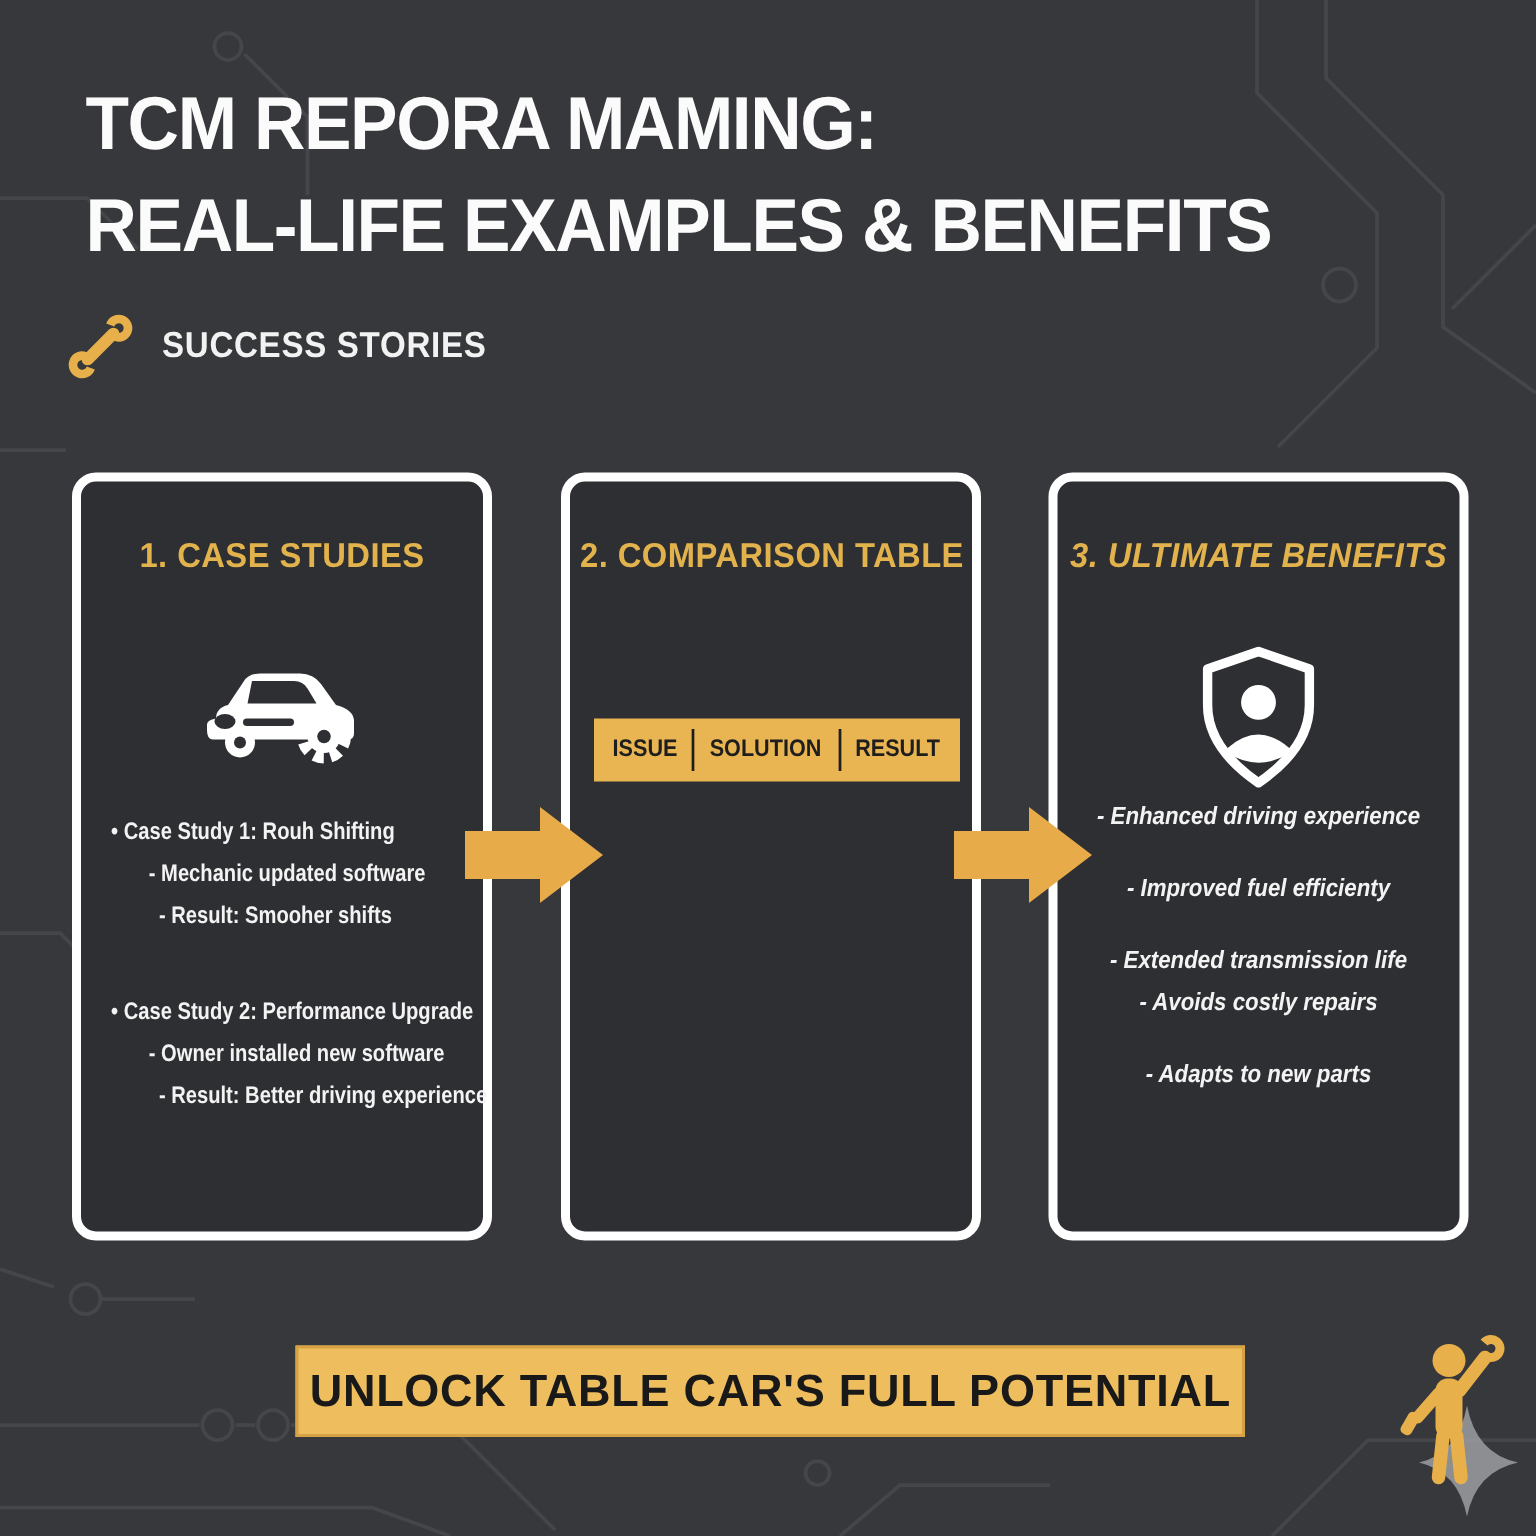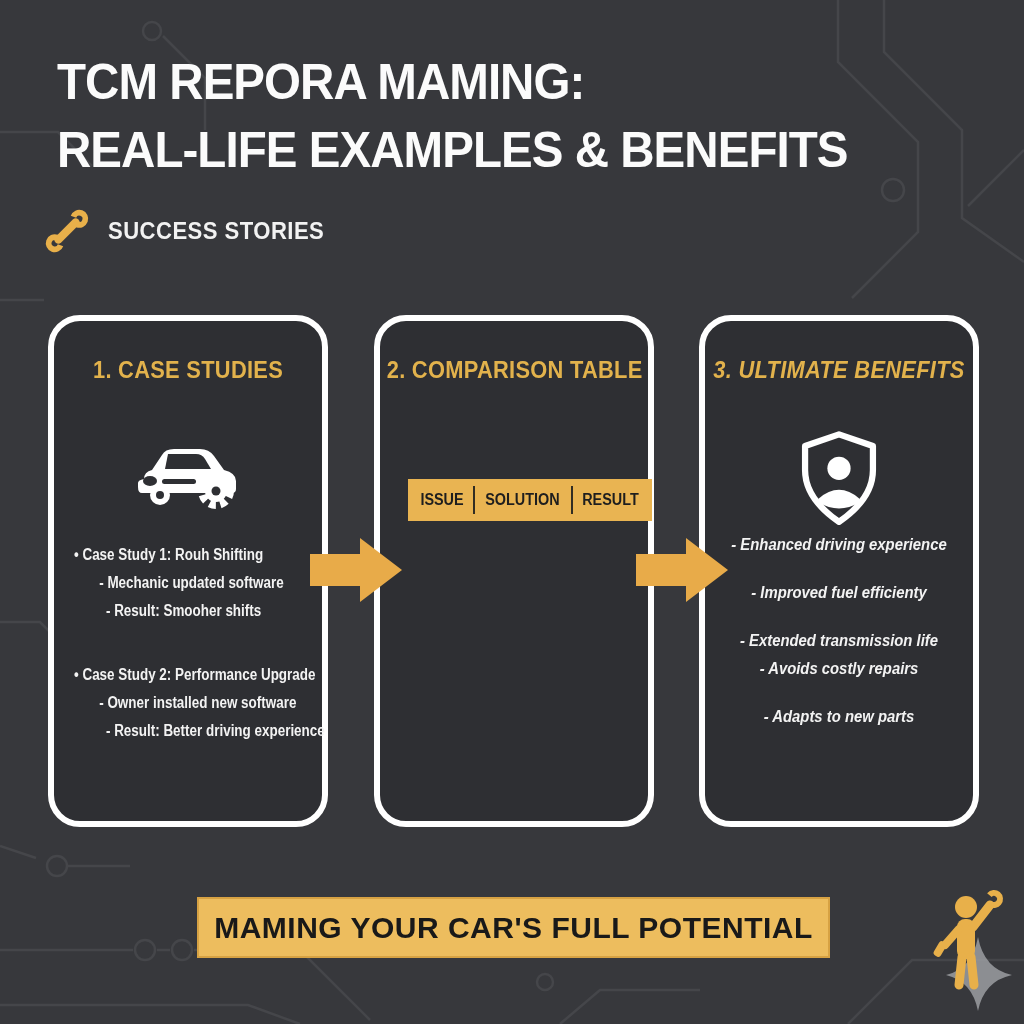--- a/index.html
+++ b/index.html
@@ -18,21 +18,21 @@
     letter-spacing:-1px; transform:scaleX(0.95); transform-origin:left top;
     white-space:nowrap;
   }
   .badge { position:absolute; left:42px; top:208px; z-index:2; display:flex; align-items:center; gap:16px; }
   .badge-label { color:#f2f2f2; font-weight:bold; font-size:24px; letter-spacing:0.5px;
     transform:scaleX(0.92); transform-origin:left center; white-space:nowrap; }
 
   
   .card {
     position:absolute; top:315px; width:280px; height:512px; z-index:2;
-    background:#2e2f33; border:6px solid #ffffff; border-radius:32px;
+    background:#2e2f33; border:6px solid #ffffff; border-radius:16px;
     box-sizing:border-box;
   }
   .card1 { left:48px; } .card2 { left:374px; } .card3 { left:699px;font-style:italic; }
   .card-title {
     margin-top:36px; text-align:center; color:#e2b24c; font-weight:bold;
     font-size:23px; letter-spacing:0.3px; transform:scaleX(0.95); white-space:nowrap;
   }
   .card-icon { position:absolute; left:0; right:0; display:flex; justify-content:center; }
   .car-icon-wrap { top:108px; }
   .shield-icon-wrap { top:108px; }
@@ -41,21 +41,21 @@
     position:absolute; left:20px; top:220px; width:250px;
     color:#f3f3f3; font-weight:bold; font-size:16px; line-height:28px;
     transform:scaleX(0.84); transform-origin:left top; white-space:nowrap;
   }
   .cs-group2 { margin-top:36px; }
   .ind1 { padding-left:30px; }
   .ind2 { padding-left:38px; }
 
   
   .tbl-header {
-    position:absolute; left:28px; top:158px; width:244px; height:42px;
+    position:absolute; left:16px; top:158px; width:244px; height:42px;
     background:#e9b452; display:flex; align-items:center; justify-content:space-between;
     padding:0 10px; box-sizing:border-box;
   }
   .tbl-header span {
     color:#1e1e1e; font-weight:bold; font-size:16px; transform:scaleX(0.9); white-space:nowrap;
   }
   .tbl-header .vline { width:2px; height:28px; background:#1e1e1e; flex:none; }
   .tbl-body {
     position:absolute; left:12px; top:202px; width:244px; height:180px;
     background:#ffffff; display:grid; grid-template-columns:51% 49%; grid-template-rows:50% 50%;
@@ -197,21 +197,21 @@
 </div>
 
 <svg class="arrow arrow1" width="92" height="64" viewBox="0 0 92 64">
   <polygon points="0,16 50,16 50,0 92,32 50,64 50,48 0,48" fill="#e8ab49"></polygon>
 </svg>
 <svg class="arrow arrow2" width="92" height="64" viewBox="0 0 92 64">
   <polygon points="0,16 50,16 50,0 92,32 50,64 50,48 0,48" fill="#e8ab49"></polygon>
 </svg>
 
 <div class="banner">
-  <span>MAMING YOUR CAR'S FULL POTENTIAL</span>
+  <span>UNLOCK TABLE CAR'S FULL POTENTIAL</span>
 </div>
 
 <svg class="mascot" width="84" height="126" viewBox="0 0 84 126">
   <path d="M50,52 Q56,84 84,90 Q56,96 50,126 Q44,96 18,90 Q44,84 50,52 Z" fill="#9b9da1" opacity="0.85"></path>
   <g stroke="#e8b04a" fill="#e8b04a">
     <circle cx="38" cy="22" r="11" stroke="none"></circle>
     <rect x="29" y="34" width="18" height="40" rx="8" stroke="none"></rect>
     <line x1="45" y1="42" x2="62" y2="20" stroke-width="9" stroke-linecap="round"></line>
     <circle cx="66" cy="14" r="6" fill="none" stroke-width="6" stroke-dasharray="26 12" transform="rotate(220 66 14)"></circle>
     <line x1="31" y1="44" x2="17" y2="60" stroke-width="8" stroke-linecap="round"></line>

